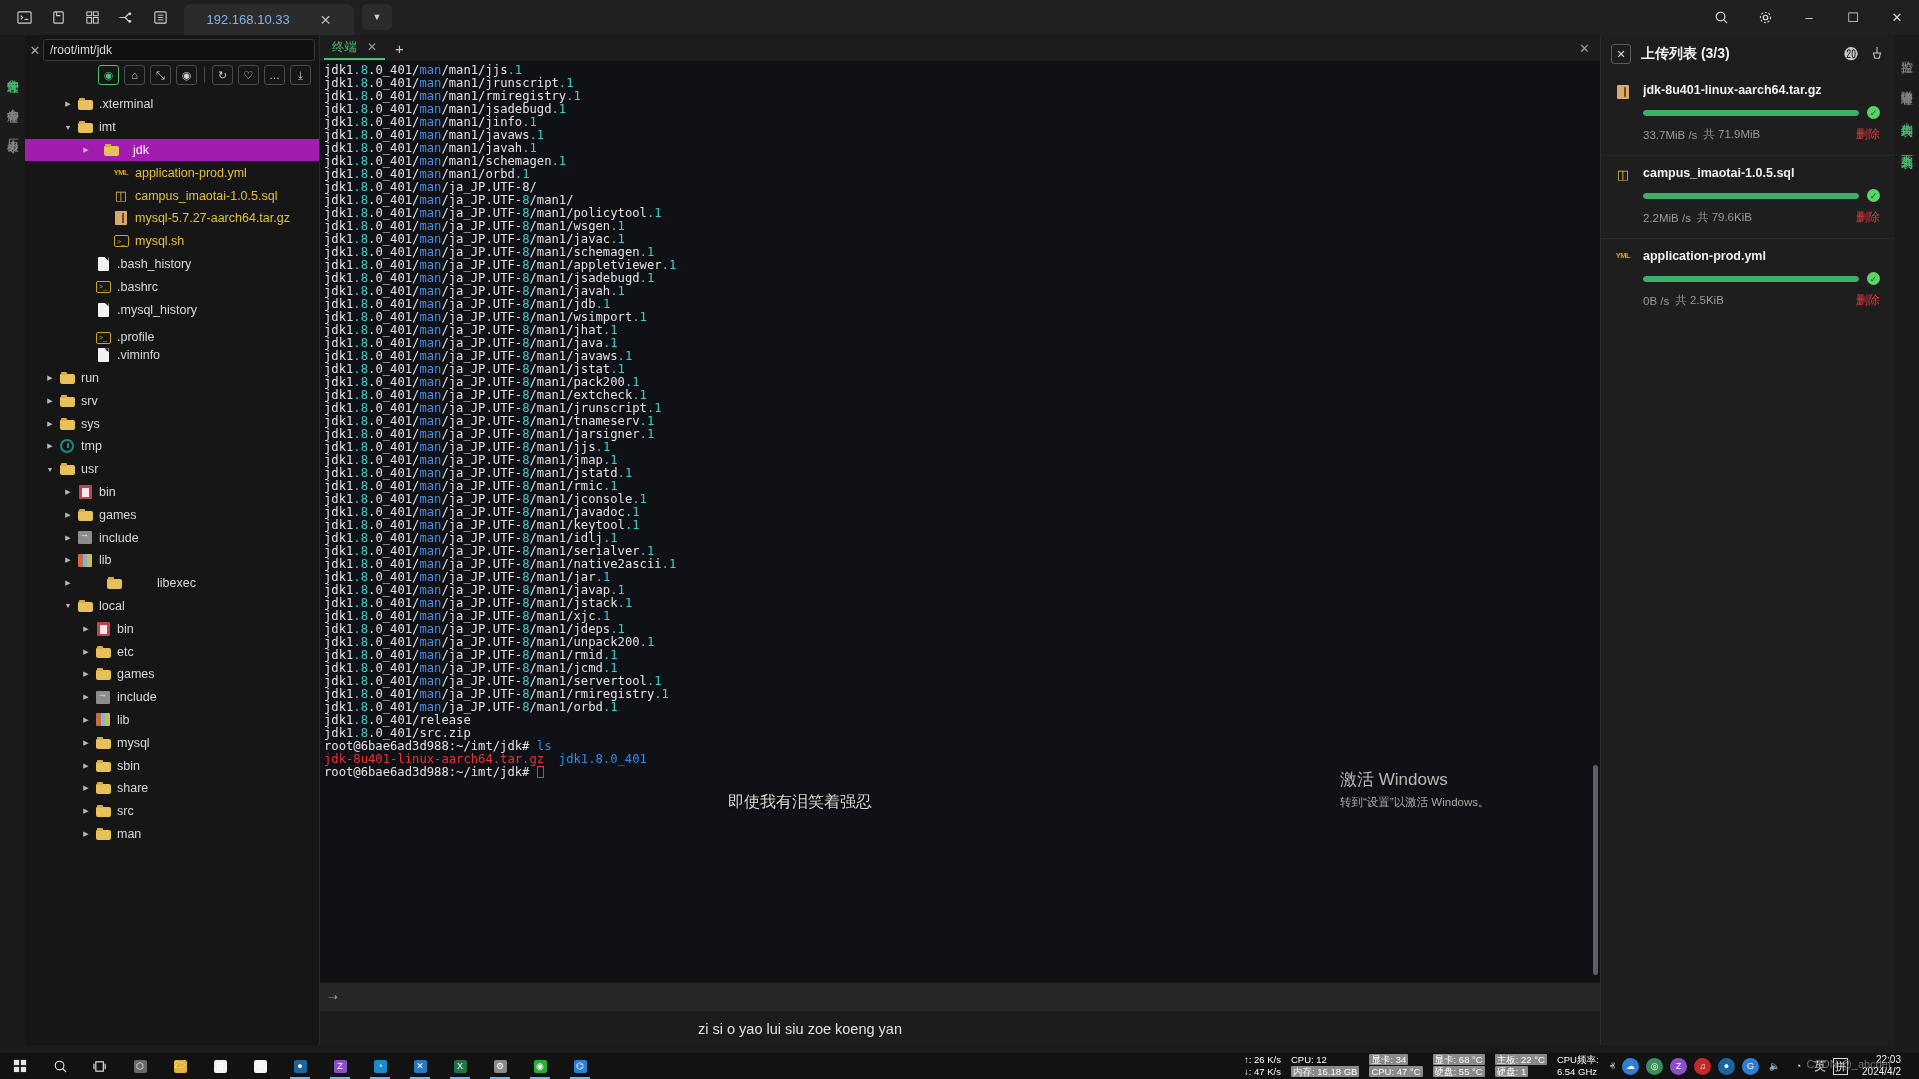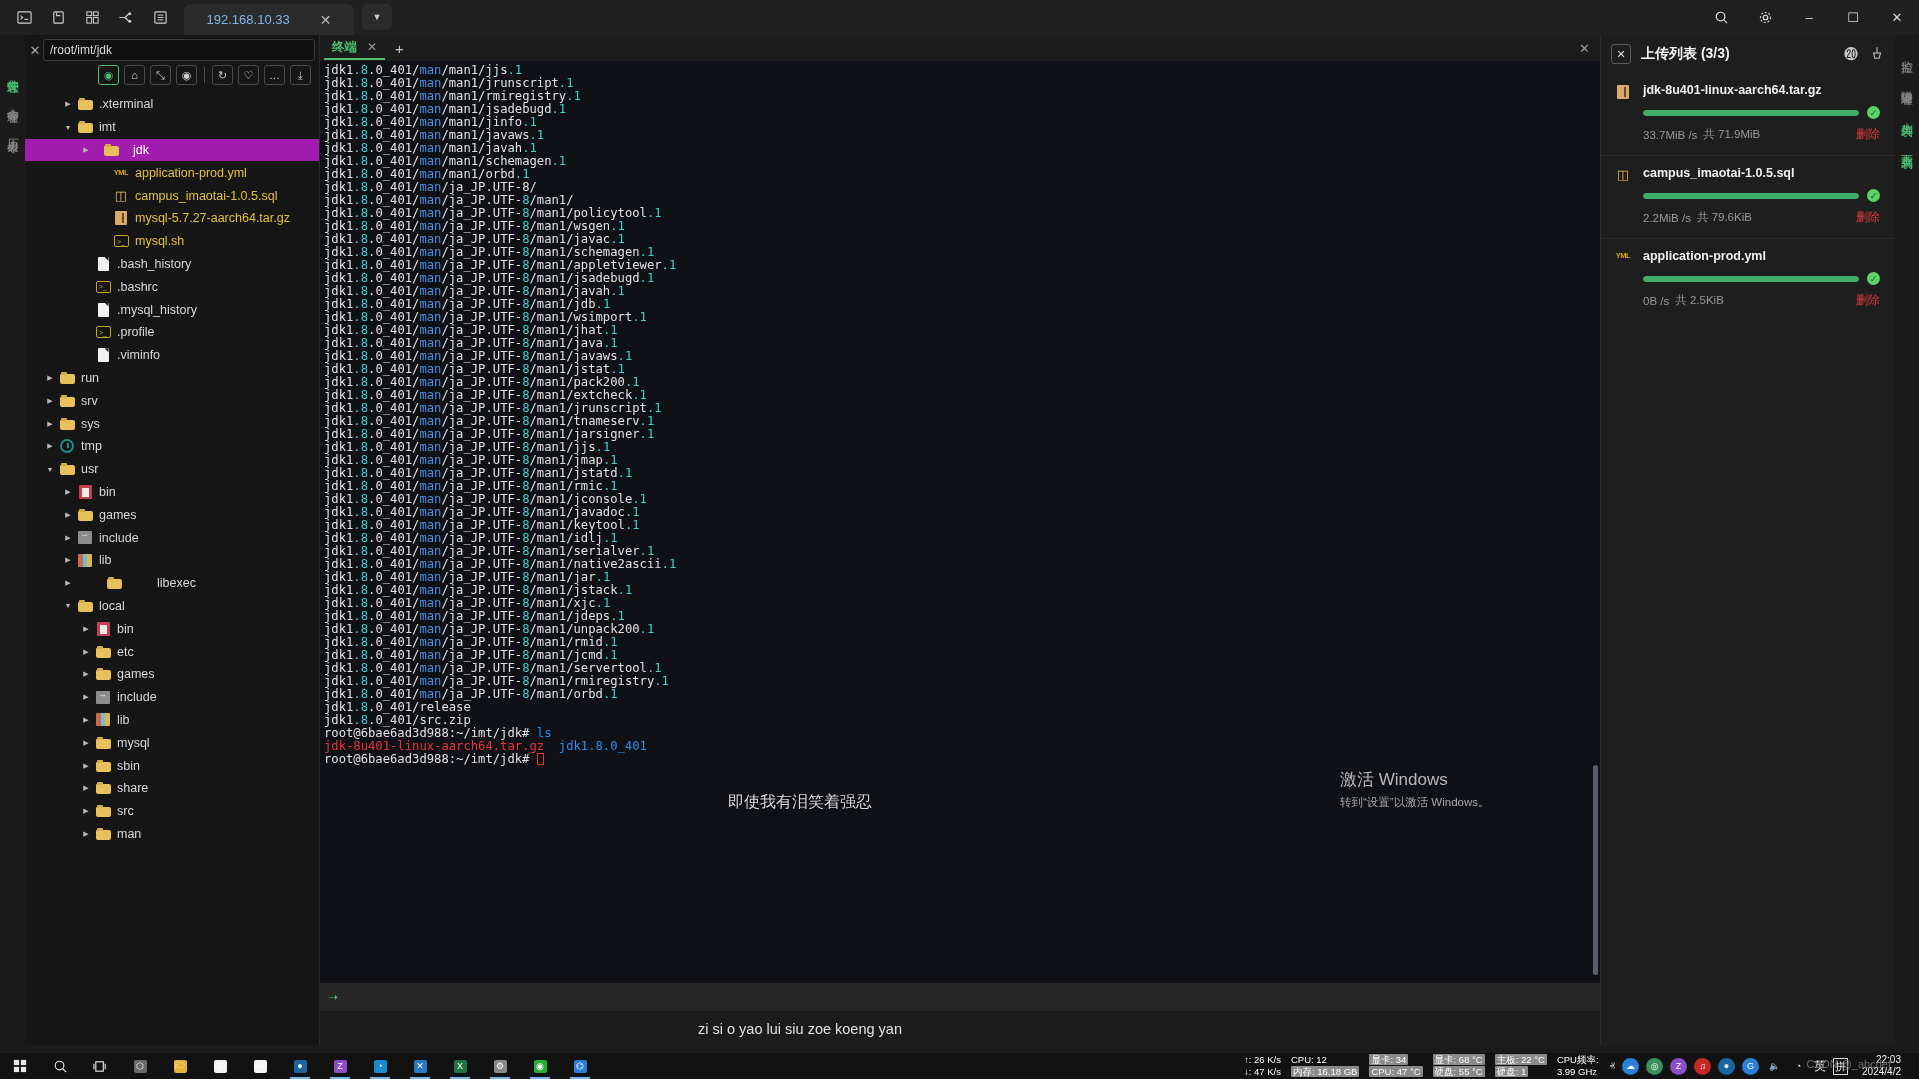--- a/index.html
+++ b/index.html
@@ -127,21 +127,21 @@
   .tmpico { width:14px; height:14px; border-radius:50%; border:2px solid #1c8d80; position:relative; }
   .tmpico:after{ content:""; position:absolute; left:5px; top:2px; width:1.5px; height:5px; background:#1c8d80; }
 
   
   .term-wrap { position: absolute; left: 320px; top: 35px; width: 1280px; height: 1010px; background: #1c1c1c; }
   .term-tabs { display:flex; align-items:center; height:26px; background:#1c1c1c; padding-left:4px; }
   .term-tab {
     display:flex; align-items:center; gap:10px; height:24px; padding:0 8px; cursor:pointer;
     border-bottom: 2px solid #4cbf72;
   }
-  .term-tab .lbl { color:#4cbf72; font-size:12.5px;font-weight:bold; }
+  .term-tab .lbl { color:#4cbf72; font-size:12.5px; }
   .term-tab .x { color:#9a9a9a; font-size:12px; cursor:pointer; }
   .term-plus { color:#c9c9c9; font-size:15px; padding:0 10px; cursor:pointer; }
   .term-close-all { margin-left:auto; color:#9a9a9a; font-size:13px; padding-right:10px; cursor:pointer; }
   .term-body {
     position: relative; height: 922px; background: #0f1117; overflow: hidden;
     font-family: "DejaVu Sans Mono", monospace; font-size: 12.2px; line-height: 13.0px;
     padding: 3px 0 0 4px; cursor: text;
   }
   .tl { white-space: pre; color: #e2e2e2; }
   .c-dir { color: #4a8fe0; }
@@ -385,21 +385,21 @@
           </span>
           <span class="tlabel ">.bashrc</span>
         </div>
         <div class="tnode" style="padding-left: 54px;">
           <span class="caret"></span>
           <span class="ficon">
             <span class="doc"></span>
           </span>
           <span class="tlabel ">.mysql_history</span>
         </div>
-        <div class="tnode" style="padding-left: 54px;">
+        <div class="tnode" style="padding-left: 54px; align-items: flex-end;">
           <span class="caret"></span>
           <span class="ficon">
             <span class="shbox">&gt;_</span>
           </span>
           <span class="tlabel ">.profile</span>
         </div>
         <div class="tnode" style="padding-left: 54px;">
           <span class="caret"></span>
           <span class="ficon">
             <span class="doc"></span>
@@ -599,20 +599,21 @@
         <div class="tl">jdk1<span class="c-cyan">.8</span>.0_401/<span class="c-dir">man</span>/ja_JP.UTF-<span class="c-cyan">8</span>/man1/jmap<span class="c-cyan">.1</span></div>
         <div class="tl">jdk1<span class="c-cyan">.8</span>.0_401/<span class="c-dir">man</span>/ja_JP.UTF-<span class="c-cyan">8</span>/man1/jstatd<span class="c-cyan">.1</span></div>
         <div class="tl">jdk1<span class="c-cyan">.8</span>.0_401/<span class="c-dir">man</span>/ja_JP.UTF-<span class="c-cyan">8</span>/man1/rmic<span class="c-cyan">.1</span></div>
         <div class="tl">jdk1<span class="c-cyan">.8</span>.0_401/<span class="c-dir">man</span>/ja_JP.UTF-<span class="c-cyan">8</span>/man1/jconsole<span class="c-cyan">.1</span></div>
         <div class="tl">jdk1<span class="c-cyan">.8</span>.0_401/<span class="c-dir">man</span>/ja_JP.UTF-<span class="c-cyan">8</span>/man1/javadoc<span class="c-cyan">.1</span></div>
         <div class="tl">jdk1<span class="c-cyan">.8</span>.0_401/<span class="c-dir">man</span>/ja_JP.UTF-<span class="c-cyan">8</span>/man1/keytool<span class="c-cyan">.1</span></div>
         <div class="tl">jdk1<span class="c-cyan">.8</span>.0_401/<span class="c-dir">man</span>/ja_JP.UTF-<span class="c-cyan">8</span>/man1/idlj<span class="c-cyan">.1</span></div>
         <div class="tl">jdk1<span class="c-cyan">.8</span>.0_401/<span class="c-dir">man</span>/ja_JP.UTF-<span class="c-cyan">8</span>/man1/serialver<span class="c-cyan">.1</span></div>
         <div class="tl">jdk1<span class="c-cyan">.8</span>.0_401/<span class="c-dir">man</span>/ja_JP.UTF-<span class="c-cyan">8</span>/man1/native2ascii<span class="c-cyan">.1</span></div>
         <div class="tl">jdk1<span class="c-cyan">.8</span>.0_401/<span class="c-dir">man</span>/ja_JP.UTF-<span class="c-cyan">8</span>/man1/jar<span class="c-cyan">.1</span></div>
+        <div class="tl">jdk1<span class="c-cyan">.8</span>.0_401/<span class="c-dir">man</span>/ja_JP.UTF-<span class="c-cyan">8</span>/man1/javap<span class="c-cyan">.1</span></div>
         <div class="tl">jdk1<span class="c-cyan">.8</span>.0_401/<span class="c-dir">man</span>/ja_JP.UTF-<span class="c-cyan">8</span>/man1/jstack<span class="c-cyan">.1</span></div>
         <div class="tl">jdk1<span class="c-cyan">.8</span>.0_401/<span class="c-dir">man</span>/ja_JP.UTF-<span class="c-cyan">8</span>/man1/xjc<span class="c-cyan">.1</span></div>
         <div class="tl">jdk1<span class="c-cyan">.8</span>.0_401/<span class="c-dir">man</span>/ja_JP.UTF-<span class="c-cyan">8</span>/man1/jdeps<span class="c-cyan">.1</span></div>
         <div class="tl">jdk1<span class="c-cyan">.8</span>.0_401/<span class="c-dir">man</span>/ja_JP.UTF-<span class="c-cyan">8</span>/man1/unpack200<span class="c-cyan">.1</span></div>
         <div class="tl">jdk1<span class="c-cyan">.8</span>.0_401/<span class="c-dir">man</span>/ja_JP.UTF-<span class="c-cyan">8</span>/man1/rmid<span class="c-cyan">.1</span></div>
         <div class="tl">jdk1<span class="c-cyan">.8</span>.0_401/<span class="c-dir">man</span>/ja_JP.UTF-<span class="c-cyan">8</span>/man1/jcmd<span class="c-cyan">.1</span></div>
         <div class="tl">jdk1<span class="c-cyan">.8</span>.0_401/<span class="c-dir">man</span>/ja_JP.UTF-<span class="c-cyan">8</span>/man1/servertool<span class="c-cyan">.1</span></div>
         <div class="tl">jdk1<span class="c-cyan">.8</span>.0_401/<span class="c-dir">man</span>/ja_JP.UTF-<span class="c-cyan">8</span>/man1/rmiregistry<span class="c-cyan">.1</span></div>
         <div class="tl">jdk1<span class="c-cyan">.8</span>.0_401/<span class="c-dir">man</span>/ja_JP.UTF-<span class="c-cyan">8</span>/man1/orbd<span class="c-cyan">.1</span></div>
         <div class="tl">jdk1<span class="c-cyan">.8</span>.0_401/release</div>
@@ -795,21 +796,21 @@
       <div class="sm-col">
         <div class="sm-row"><span class="sm-chip">显卡: 68 °C</span></div>
         <div class="sm-row"><span class="sm-chip">硬盘: 55 °C</span></div>
       </div>
       <div class="sm-col">
         <div class="sm-row"><span class="sm-chip">主板: 22 °C</span></div>
         <div class="sm-row"><span class="sm-chip">硬盘: 1</span></div>
       </div>
       <div class="sm-col">
         <div class="sm-row"><span class="k">CPU频率:</span></div>
-        <div class="sm-row"><span class="k">3.99 GHz</span></div>
+        <div class="sm-row"><span class="k">6.54 GHz</span></div>
       </div>
     </div>
 
     <div class="tray">
       <span style="color:#d8d8d8;font-size:11px;cursor:pointer">ⱏ</span>
       <div id="trayicons" style="display:flex;gap:7px;align-items:center">
           <span class="tray-ico" style="background: rgb(43, 127, 212); color: rgb(255, 255, 255);">☁</span>
           <span class="tray-ico" style="background: rgb(58, 143, 90); color: rgb(255, 255, 255);">◎</span>
           <span class="tray-ico" style="background: rgb(139, 79, 200); color: rgb(255, 255, 255);">Z</span>
           <span class="tray-ico" style="background: rgb(198, 40, 40); color: rgb(255, 255, 255);">♫</span>

